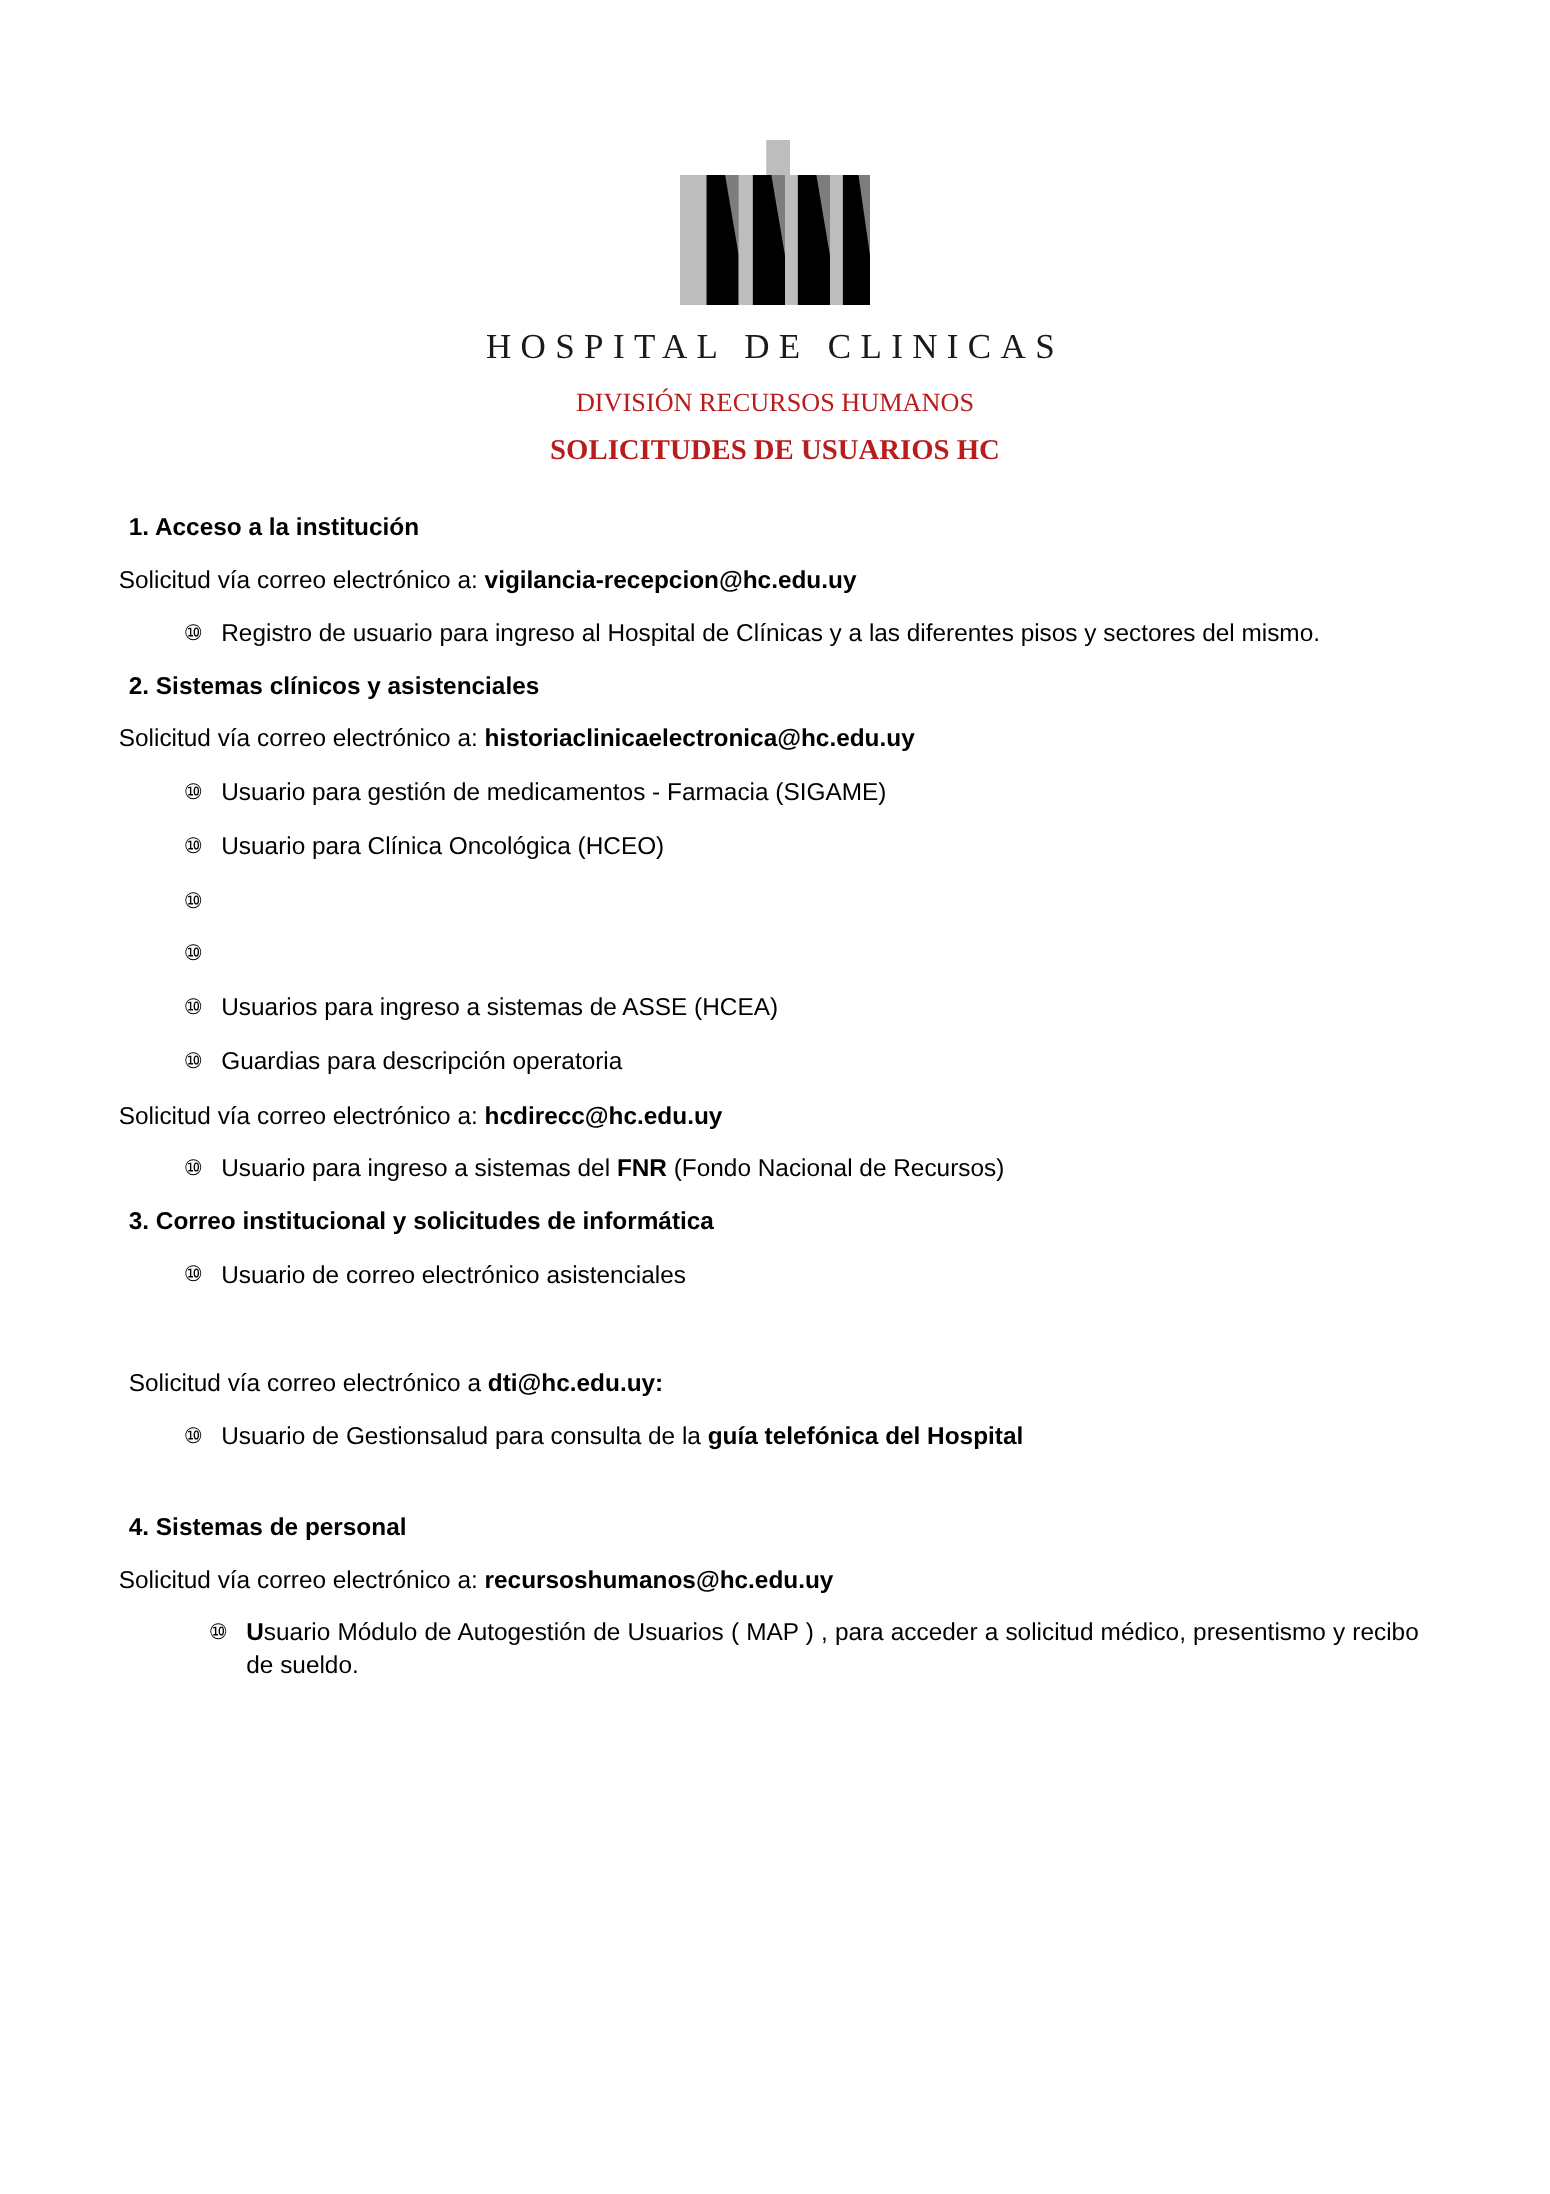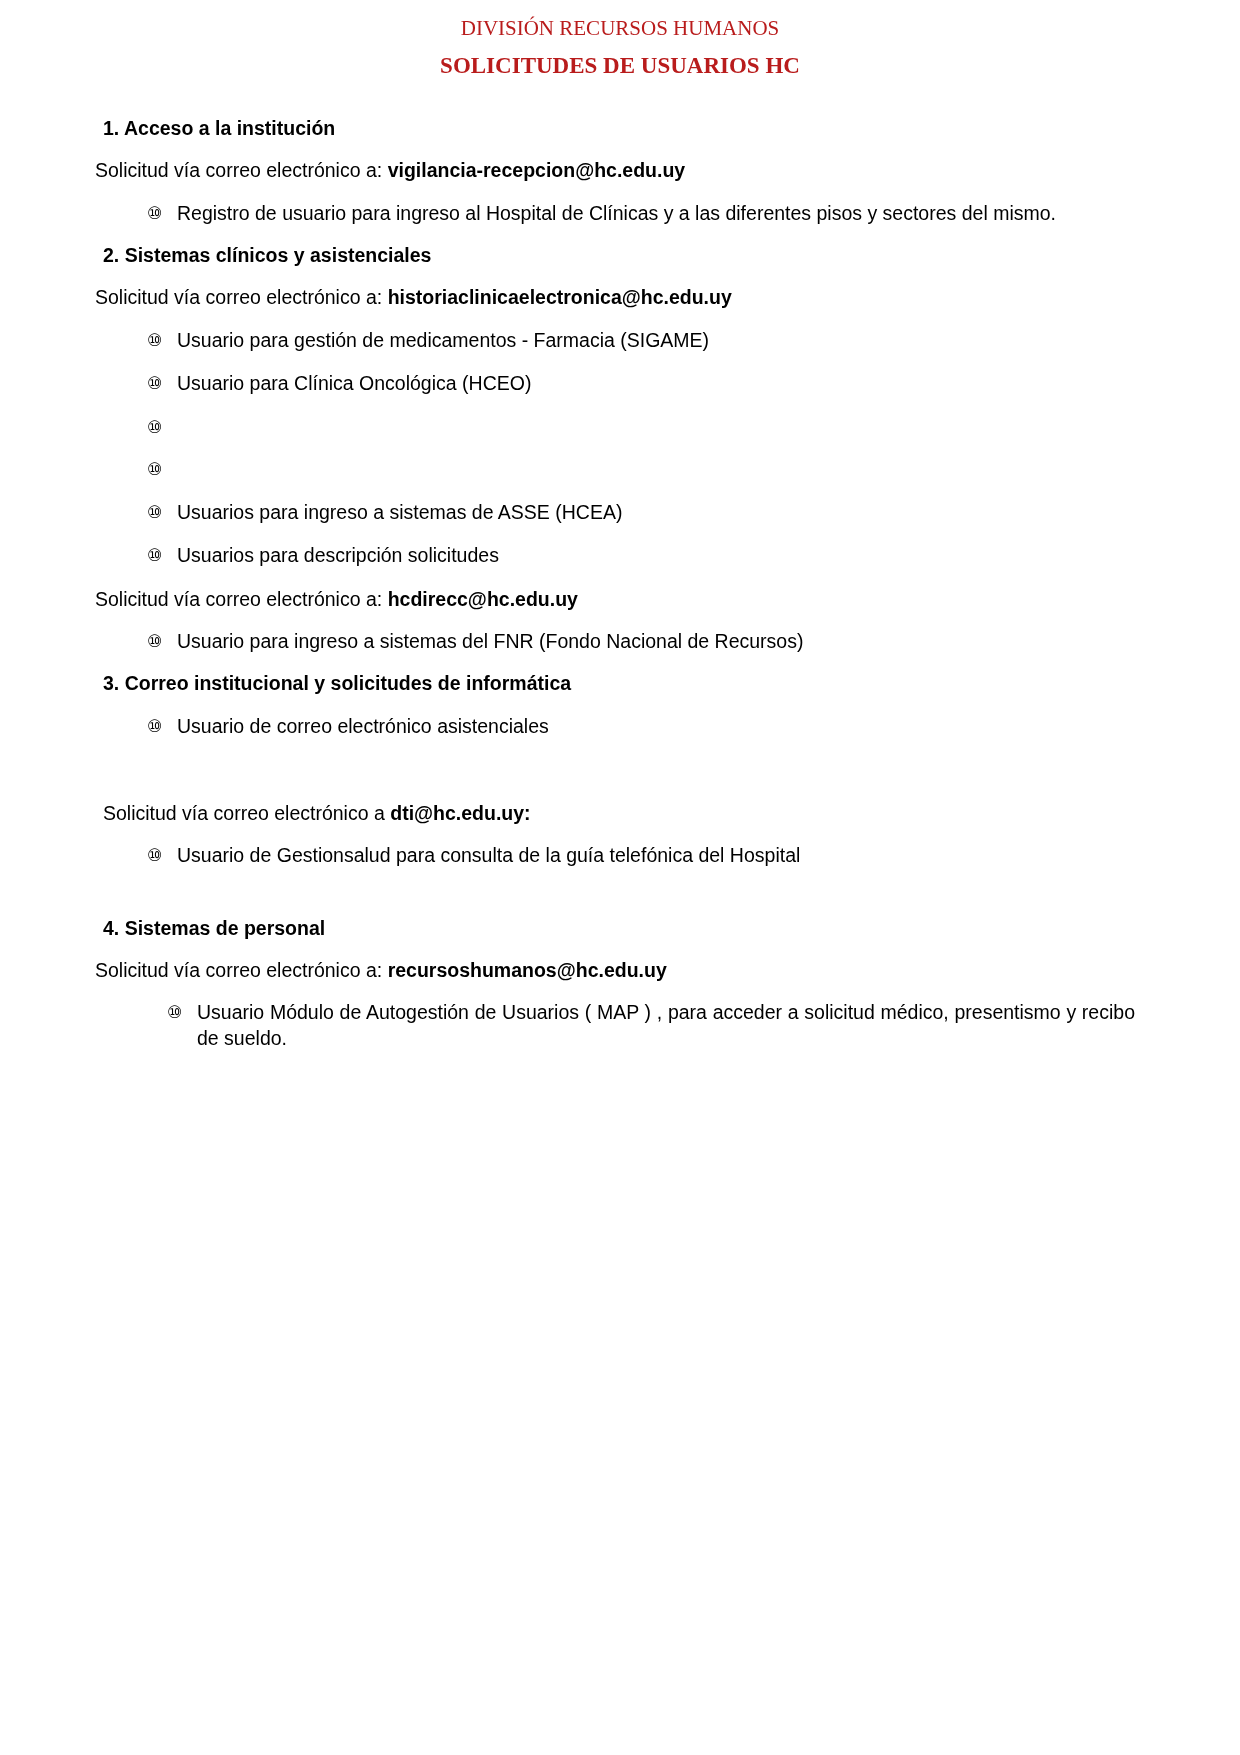--- a/index.html
+++ b/index.html
@@ -137,30 +137,53 @@
     line-height: 1.45;
   }
   .bullet-text {
     flex: 1 1 auto;
   }
   .bullet-text.justify {
     text-align: justify;
     text-justify: inter-word;
     padding-right: 10px;
   }
-  .bullet-text b { font-weight: normal; }
+  .bullet-text b { font-weight: bold; }
 
   .gap-lg { height: 44px; }
   .gap-md { height: 30px; }
 </style>
 </head>
 <body>
 
 <div class="page">
 
+  <div class="logo-block">
+    <div class="logo-mark">
+      <div class="logo-tower"></div>
+      <div class="logo-body"></div>
+      <div class="col c1">
+        <div class="grey-wedge"></div>
+          <div class="black-wedge"></div>
+      </div>
+      <div class="col c2">
+        <div class="grey-wedge"></div>
+          <div class="black-wedge"></div>
+      </div>
+      <div class="col c3">
+        <div class="grey-wedge"></div>
+          <div class="black-wedge"></div>
+      </div>
+      <div class="col c4">
+        <div class="grey-wedge"></div>
+          <div class="black-wedge"></div>
+      </div>
+    </div>
+    <div class="logo-wordmark">HOSPITAL DE CLINICAS</div>
+  </div>
 
   <div class="center-line division">DIVISIÓN  RECURSOS HUMANOS</div>
   <div class="center-line doc-title">SOLICITUDES DE USUARIOS HC</div>
 
   <div class="body-block">
 
     <div class="sec-heading">1. Acceso a la institución</div>
     <div class="lead"><span>Solicitud vía correo electrónico a: </span><b>vigilancia-recepcion@hc.edu.uy</b></div>
     <div class="bullet-row">
       <span class="bullet-glyph">⑩</span>
@@ -183,21 +206,21 @@
     </div>
     <div class="bullet-row">
       <span class="bullet-glyph">⑩</span>
     </div>
     <div class="bullet-row">
       <span class="bullet-glyph">⑩</span>
       <span class="bullet-text">Usuarios para ingreso a sistemas de ASSE (HCEA)</span>
     </div>
     <div class="bullet-row">
       <span class="bullet-glyph">⑩</span>
-      <span class="bullet-text">Usuarios para descripción solicitudes</span>
+      <span class="bullet-text">Guardias para descripción operatoria</span>
     </div>
 
     <div class="lead"><span>Solicitud vía correo electrónico a: </span><b>hcdirecc@hc.edu.uy</b></div>
     <div class="bullet-row">
       <span class="bullet-glyph">⑩</span>
       <span class="bullet-text"><span>Usuario para ingreso a sistemas del </span><b>FNR</b><span> (Fondo Nacional de Recursos)</span></span>
     </div>
 
     <div class="sec-heading">3. Correo institucional y solicitudes de informática</div>
     <div class="bullet-row">

